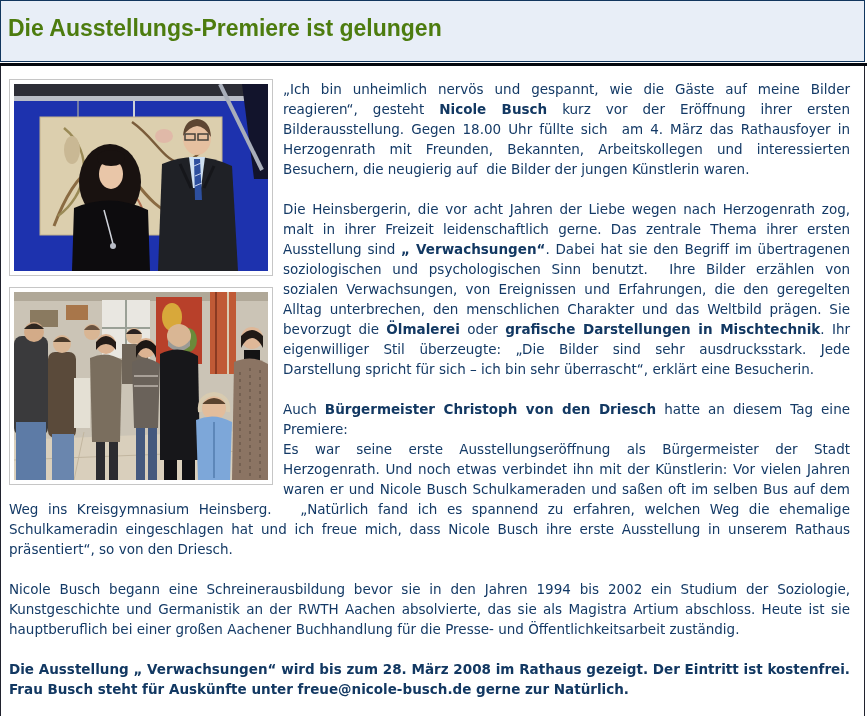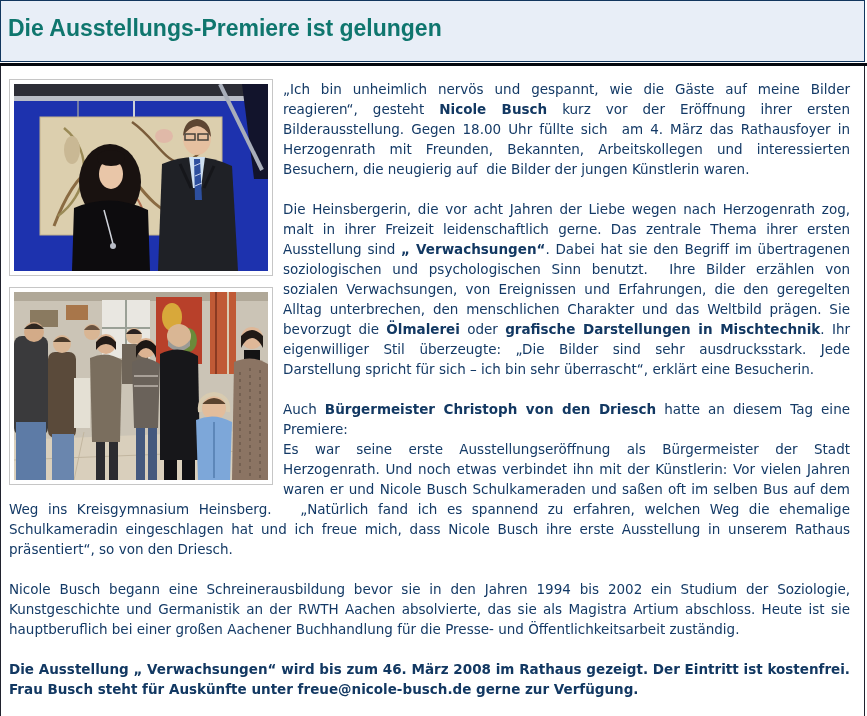--- a/index.html
+++ b/index.html
@@ -8,21 +8,21 @@
     font-family:"DejaVu Sans","Liberation Sans",sans-serif;
   }
   
   .header-box{
     box-sizing:border-box;width:865px;height:62px;
     background:#e8eef7;border:1px solid #11365e;
     padding:14px 0 0 7px;
   }
   .header-box h1{
     margin:0;font-family:"Liberation Sans","DejaVu Sans",sans-serif;
-    font-size:23px;font-weight:bold;color:#0f766e;letter-spacing:0;
+    font-size:23px;font-weight:bold;color:#4d7c0f;letter-spacing:0;
   }
   .divider{width:867px;height:3px;background:#05080f;margin-top:1px;}
   
   .content{
     box-sizing:border-box;width:865px;height:650px;
     border-left:1px solid #20222e;border-right:1px solid #20222e;
     padding:13px 6px 0 8px;overflow:hidden;
     font-size:13.5px;line-height:20px;color:#143a66;text-align:justify;
   }
   .content p{margin:0 8px 20px 0;}
@@ -156,16 +156,16 @@
       <path d="M220,70 Q238,62 254,72 L254,188 218,188 Z" fill="#8b7463"></path>
       <path d="M226,80 L226,184 M236,76 L236,186 M246,78 L246,186" stroke="#6e5a4c" stroke-width="1.5" stroke-dasharray="3,4" fill="none"></path>
     </svg>
   </div>
 
   <div>
       <p>„Ich bin unheimlich nervös und gespannt, wie die Gäste auf meine Bilder reagieren“, gesteht <b>Nicole Busch</b> kurz vor der Eröffnung ihrer ersten Bilderausstellung. Gegen 18.00 Uhr füllte sich &nbsp;am 4. März das Rathausfoyer in Herzogenrath mit Freunden, Bekannten, Arbeitskollegen und interessierten Besuchern, die neugierig auf &nbsp;die Bilder der jungen Künstlerin waren.</p>
       <p>Die Heinsbergerin, die vor acht Jahren der Liebe wegen nach Herzogenrath zog, malt in ihrer Freizeit leidenschaftlich gerne. Das zentrale Thema ihrer ersten Ausstellung sind <b>„ Verwachsungen“</b>. Dabei hat sie den Begriff im übertragenen soziologischen und psychologischen Sinn benutzt. &nbsp;Ihre Bilder erzählen von sozialen Verwachsungen, von Ereignissen und Erfahrungen, die den geregelten Alltag unterbrechen, den menschlichen Charakter und das Weltbild prägen. Sie bevorzugt die <b>Ölmalerei</b> oder <b>grafische Darstellungen in Mischtechnik</b>. Ihr eigenwilliger Stil überzeugte: „Die Bilder sind sehr ausdrucksstark. Jede Darstellung spricht für sich – ich bin sehr überrascht“, erklärt eine Besucherin.</p>
       <p>Auch <b>Bürgermeister Christoph von den Driesch</b> hatte an diesem Tag eine Premiere:<br>Es war seine erste Ausstellungseröffnung als Bürgermeister der Stadt Herzogenrath. Und noch etwas verbindet ihn mit der Künstlerin: Vor vielen Jahren waren er und Nicole Busch Schulkameraden und saßen oft im selben Bus auf dem Weg ins Kreisgymnasium Heinsberg. &nbsp; „Natürlich fand ich es spannend zu erfahren, welchen Weg die ehemalige Schulkameradin eingeschlagen hat und ich freue mich, dass Nicole Busch ihre erste Ausstellung in unserem Rathaus präsentiert“, so von den Driesch.</p>
       <p>Nicole Busch begann eine Schreinerausbildung bevor sie in den Jahren 1994 bis 2002 ein Studium der Soziologie, Kunstgeschichte und Germanistik an der RWTH Aachen absolvierte, das sie als Magistra Artium abschloss. Heute ist sie hauptberuflich bei einer großen Aachener Buchhandlung für die Presse- und Öffentlichkeitsarbeit zuständig.</p>
-      <p class="bold-para"><b>Die Ausstellung „ Verwachsungen“ wird bis zum 46. März 2008 im Rathaus gezeigt. Der Eintritt ist kostenfrei. Frau Busch steht für Auskünfte unter </b><b>freue@nicole-busch.de</b><b> gerne zur Verfügung.</b></p>
+      <p class="bold-para"><b>Die Ausstellung „ Verwachsungen“ wird bis zum 28. März 2008 im Rathaus gezeigt. Der Eintritt ist kostenfrei. Frau Busch steht für Auskünfte unter </b><b>freue@nicole-busch.de</b><b> gerne zur Natürlich.</b></p>
     </div>
 
 </div>
 
 </body></html>

